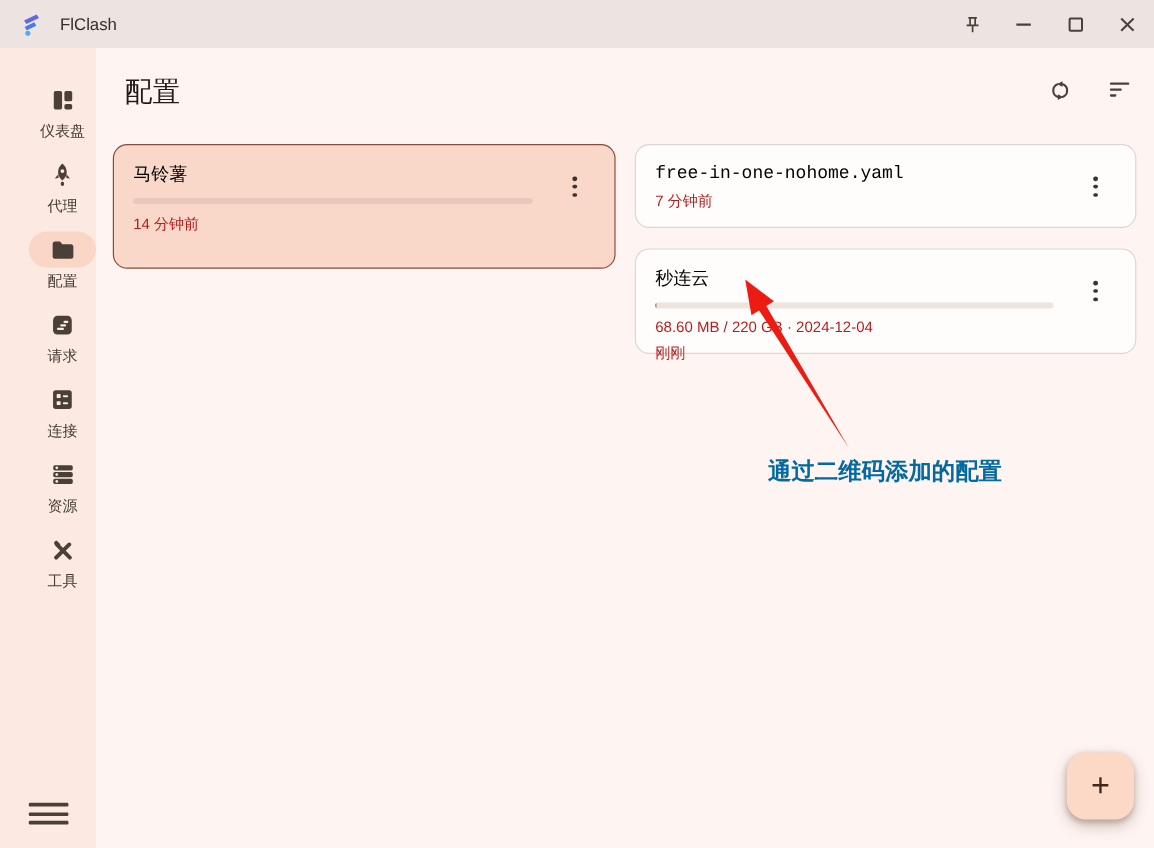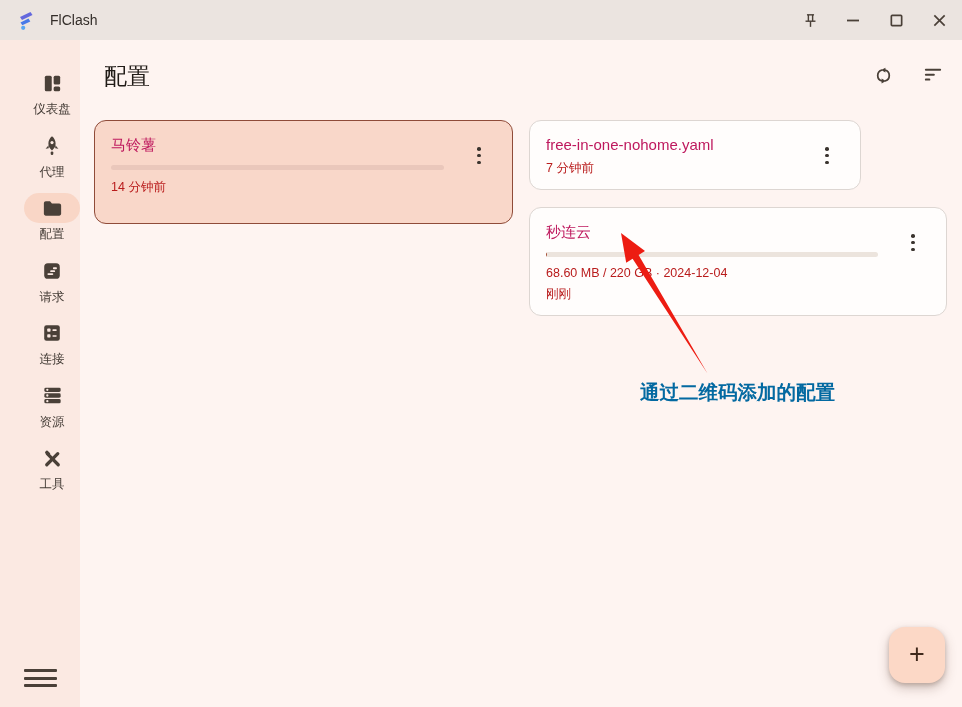--- a/index.html
+++ b/index.html
@@ -30,21 +30,21 @@
   
   .main{position:absolute;left:80px;top:40px;width:882px;height:667px;background:#fef4f1;}
   .page-title{position:absolute;left:24px;top:21px;font-size:23px;font-weight:500;color:#211c18;}
   .header-actions{position:absolute;right:18px;top:24px;display:flex;align-items:center;gap:28px;}
   .icon-btn{width:22px;height:22px;display:flex;align-items:center;justify-content:center;cursor:pointer;}
 
   
   .card{position:absolute;box-sizing:border-box;border-radius:12px;cursor:pointer;}
   .card.selected{background:#f9d7c9;border:1px solid #8f4b39;}
   .card.plain{background:#fffdfc;border:1px solid #ddd6d2;}
-  .card-title{font-size:15px;color:#be185d;margin:15px 60px 0 16px;white-space:nowrap;overflow:hidden;}
+  .card-title{font-size:15px;color:#000000;margin:15px 60px 0 16px;white-space:nowrap;overflow:hidden;font-family:Liberation Mono, monospace;}
   .progress{height:5px;border-radius:3px;margin:10px 68px 0 16px;overflow:hidden;position:relative;}
   .progress.warm{background:#eac7bb;}
   .progress.gray{background:#ece4dd;}
   .progress .fill{position:absolute;left:0;top:0;bottom:0;background:#a9573f;border-radius:3px;}
   .card-sub{font-size:12.5px;color:#b91c1c;margin:9px 16px 0 16px;}
   .card-sub + .card-sub{margin-top:6px;}
   .dots{position:absolute;right:30px;top:26px;width:6px;cursor:pointer;}
   .dots i{display:block;width:3.6px;height:3.6px;border-radius:50%;background:#3a332e;margin:0 auto 3.2px;}
 
   
@@ -217,31 +217,31 @@
           <i></i>
           <i></i>
           <i></i>
         </div>
       <div class="progress warm">
         <div class="fill" style="width: 0%;"></div>
       </div>
       <div class="card-sub">14 分钟前</div>
     </div>
 
-    <div class="card plain" style="left:449px;top:80px;width:332px;height:70px;">
+    <div class="card plain" style="left:449px;top:80px;width:418px;height:70px;">
       <div class="card-title">free-in-one-nohome.yaml</div>
       <div class="dots">
           <i></i>
           <i></i>
           <i></i>
         </div>
       <div class="card-sub" style="margin-top:7px;">7 分钟前</div>
     </div>
 
-    <div class="card plain" style="left:449px;top:167px;width:418px;height:109px;">
+    <div class="card plain" style="left:449px;top:167px;width:418px;height:88px;">
       <div class="card-title">秒连云</div>
       <div class="dots">
           <i></i>
           <i></i>
           <i></i>
         </div>
       <div class="progress gray">
         <div class="fill" style="width: 0.03%;"></div>
       </div>
       <div class="card-sub">68.60 MB / 220 GB · 2024-12-04</div>

